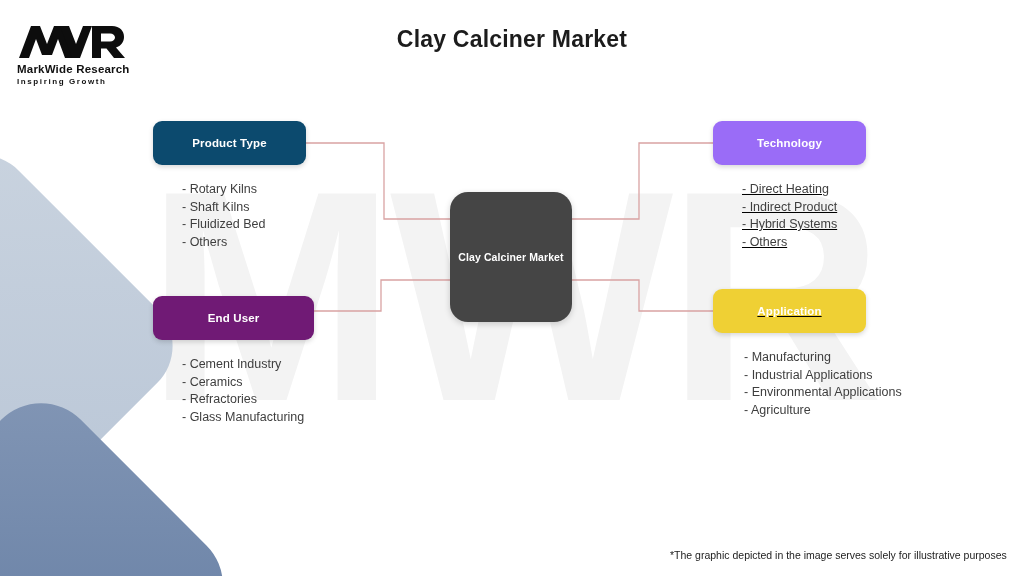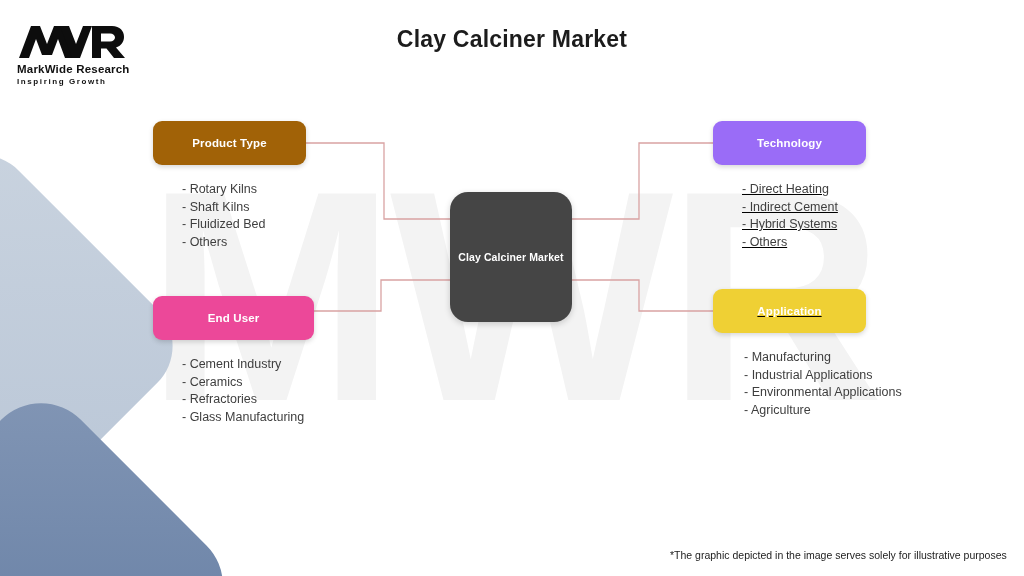--- a/index.html
+++ b/index.html
@@ -230,45 +230,45 @@
 
       <path d="M713 311 L639 311 L639 280 L572 280"></path>
     </g>
   </svg>
 
   <div class="center-node">
     <span>Clay Calciner Market</span>
   </div>
 
   <div class="branch" id="branch-product-type">
-    <div class="branch-header" style="background:#a16207;">
+    <div class="branch-header" style="background:#0c4a6e;">
       <span>Product Type</span>
     </div>
     <ul class="branch-list">
       <li>- Rotary Kilns</li>
       <li>- Shaft Kilns</li>
       <li>- Fluidized Bed</li>
       <li>- Others</li>
     </ul>
   </div>
 
   <div class="branch" id="branch-technology">
     <div class="branch-header" style="background:#9a6cf7;">
       <span>Technology</span>
     </div>
     <ul class="branch-list">
       <li>- Direct Heating</li>
-      <li>- Indirect Cement</li>
+      <li>- Indirect Product</li>
       <li>- Hybrid Systems</li>
       <li>- Others</li>
     </ul>
   </div>
 
   <div class="branch" id="branch-end-user">
-    <div class="branch-header" style="background:#ec4899;">
+    <div class="branch-header" style="background:#701a75;">
       <span>End User</span>
     </div>
     <ul class="branch-list">
       <li>- Cement Industry</li>
       <li>- Ceramics</li>
       <li>- Refractories</li>
       <li>- Glass Manufacturing</li>
     </ul>
   </div>
 

